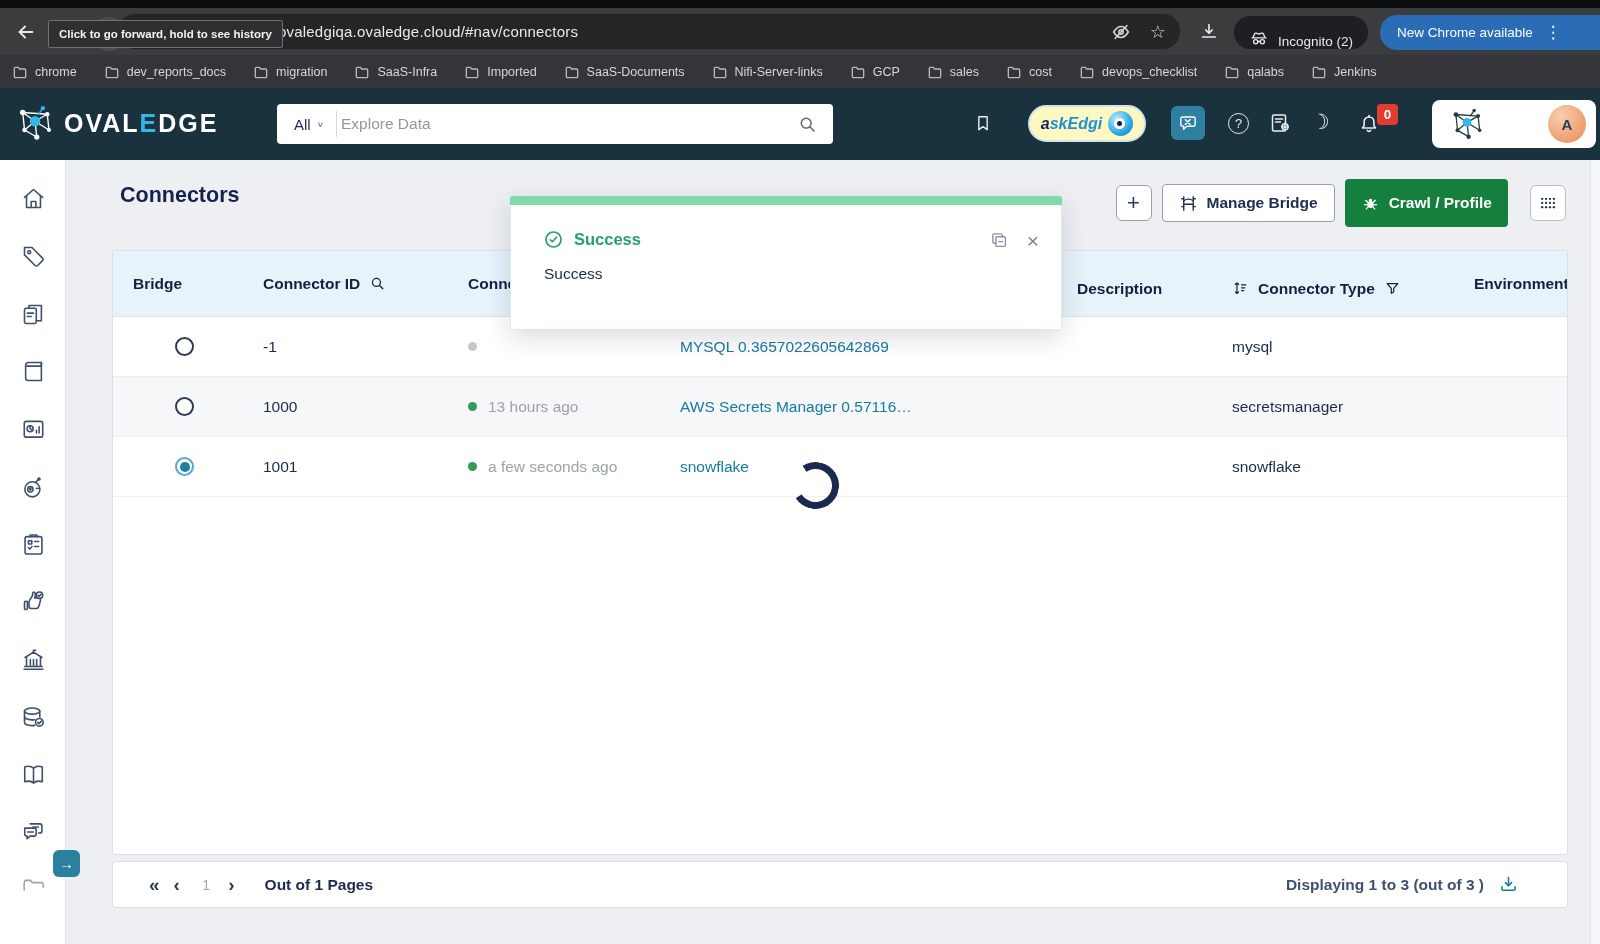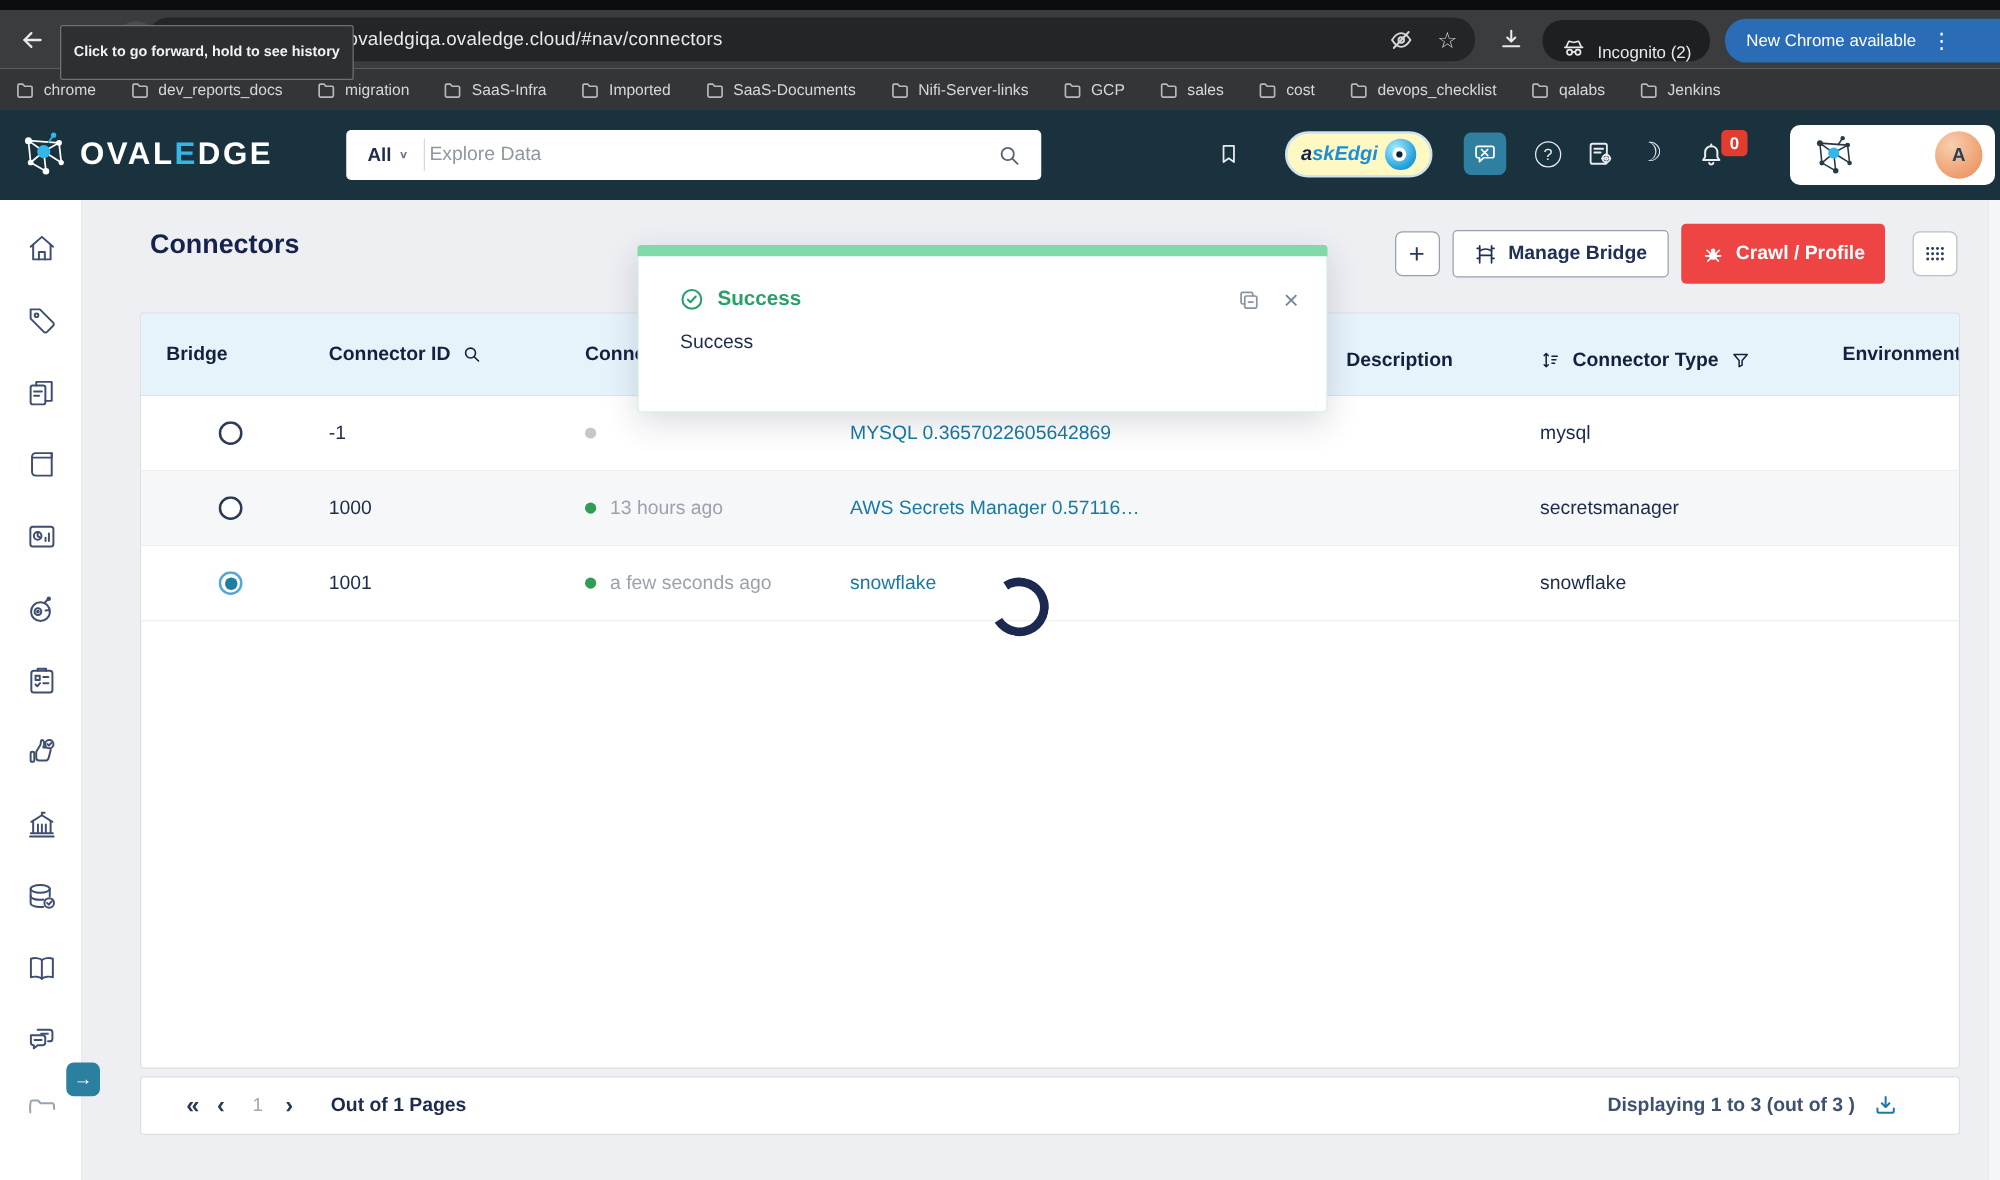--- a/index.html
+++ b/index.html
@@ -15,35 +15,35 @@
   .omnibox{ position:absolute; left:118px; top:6px; width:1062px; height:35px; background:#242527; border-radius:17px; }
   .url-text{ position:absolute; left:160px; top:0; height:35px; display:flex; align-items:center;
     color:#e8e9ea; font-size:15px; letter-spacing:.2px; white-space:nowrap; }
   .omni-icons{ position:absolute; right:14px; top:0; height:35px; display:flex; align-items:center; gap:18px; }
   .dl-btn{ position:absolute; left:1198px; top:13px; }
   .incog-chip{ position:absolute; left:1234px; top:8px; height:33px; border-radius:16px; background:#1e1f22;
     display:flex; align-items:flex-end; gap:9px; padding:0 15px; color:#e8e9ea; font-size:13.5px; }
   .update-pill{ position:absolute; left:1380px; top:7px; height:35px; right:-2px; border-radius:17px 0 0 17px;
     background:#2a6db6; display:flex; align-items:center; padding:0 10px 0 17px; color:#fff; font-size:13.5px; }
   .update-pill .dots{ font-size:17px; margin-left:12px; color:#fff; }
-  .tooltip{ position:absolute; left:48px; top:20px; height:44px; z-index:30; background:#2e2f31;
+  .tooltip{ position:absolute; left:48px; top:20px; height:28px; z-index:30; background:#2e2f31;
     border:1px solid #6f7174; border-radius:2px; display:flex; align-items:center; padding:0 10px;
     color:#f2f3f4; font-size:11.5px; font-weight:bold; white-space:nowrap; }
   .bookmarks-bar{ position:absolute; top:55px; left:0; right:0; height:33px; background:#343538;
     display:flex; align-items:center; gap:27px; padding-left:12px; }
   .bm-item{ display:flex; align-items:center; gap:7px; color:#d6d7d9; font-size:12.5px; white-space:nowrap; }
 
   
   .app-header{ position:absolute; top:88px; left:0; right:0; height:72px; background:#1a323d; }
   .logo{ position:absolute; left:14px; top:14px; display:flex; align-items:center; gap:8px;text-align:right; }
   .brand{ font-size:25px; font-weight:bold; color:#fff; letter-spacing:2px; }
   .brand .accent{ color:#35b6e8; }
   .search-box{ position:absolute; left:277px; top:16px; width:556px; height:40px; background:#fff;
     border-radius:4px; display:flex; align-items:center; }
-  .scope{ display:flex; align-items:center; gap:6px; padding:0 12px 0 17px; font-size:15px; font-weight:700; color:#1c2b4e; }
+  .scope{ display:flex; align-items:center; gap:6px; padding:0 12px 0 17px; font-size:15px; font-weight:400; color:#1c2b4e; }
   .scope .chev{ font-size:10px; color:#6a7482; transform:scaleY(.8); }
   .sb-divider{ width:1px; height:26px; background:#d4d8dd; }
   .sb-placeholder{ margin-left:4px; font-size:15.5px; color:#8e97a3; }
   .sb-mag{ position:absolute; right:15px; top:10px; }
   .hdr-ic{ position:absolute; display:flex; align-items:center; justify-content:center; }
   .askedgi{ position:absolute; left:1028px; top:17px; width:118px; height:37px; border-radius:19px;
     background:#fef9c3; border:2px solid #cfe3ef; display:flex; align-items:center; justify-content:center; gap:6px; }
   .askedgi .t{ font-size:16px; font-weight:bold; font-style:italic; }
   .askedgi .t .a{ color:#12254d; } .askedgi .t .rest{ color:#1e8fd5; }
   .mascot{ width:25px; height:25px; border-radius:50%;
@@ -69,21 +69,21 @@
   .expand-btn{ position:absolute; left:53px; top:690px; width:27px; height:27px; border-radius:6px; background:#2b7f9f;
     color:#fff; font-size:15px; display:flex; align-items:center; justify-content:center; z-index:6; }
 
   
   .right-strip{ position:absolute; right:0; top:160px; width:10px; bottom:0; background:#f5f6f8; border-left:1px solid #e6e8ec; }
   .page-title{ position:absolute; left:120px; top:183px; font-size:21.5px; font-weight:bold; color:#15224d; }
   .actions{ position:absolute; top:179px; right:34px; display:flex; align-items:center; gap:10px; }
   .btn{ display:flex; align-items:center; justify-content:center; gap:9px; border-radius:4px; font-size:15.5px; font-weight:600; }
   .btn-plus{ width:36px; height:36px; background:#fff; border:1px solid #98a0ae; border-radius:6px; font-size:22px; font-weight:400; color:#2a3a5a; }
   .btn-bridge{ height:38px; padding:0 16px; background:#fff; border:1px solid #98a0ae; color:#202f55; }
-  .btn-crawl{ height:48px; padding:0 16px; background:#ef4444; color:#fff; }
+  .btn-crawl{ height:48px; padding:0 16px; background:#15803d; color:#fff; }
   .btn-grid{ width:36px; height:36px; background:#fff; border:1px solid #b9bfca; border-radius:6px; margin-left:12px; }
 
   .table-card{ position:absolute; left:112px; top:250px; width:1456px; height:605px; background:#fff;
     border:1px solid #dcdfe5; border-radius:3px; overflow:hidden; }
   .grid-cols{ display:grid; grid-template-columns:130px 205px 222px 397px 155px 215px 1fr; align-items:center; }
   .thead{ height:66px; background:#e7f3fb; border-bottom:1px solid #dfe3e8; font-weight:bold; font-size:15.5px; color:#13203f; }
   .hcell{ display:flex; align-items:center; gap:9px; padding-left:20px; white-space:nowrap; overflow:hidden; }
   .hcell.tight{ padding-left:10px;margin-top:10px; }
   .hcell.env{ padding-left:28px; }
   .trow{ height:60px; font-size:15.5px; color:#1c2b4a; border-bottom:1px solid #edeff2; background:#fff; }

